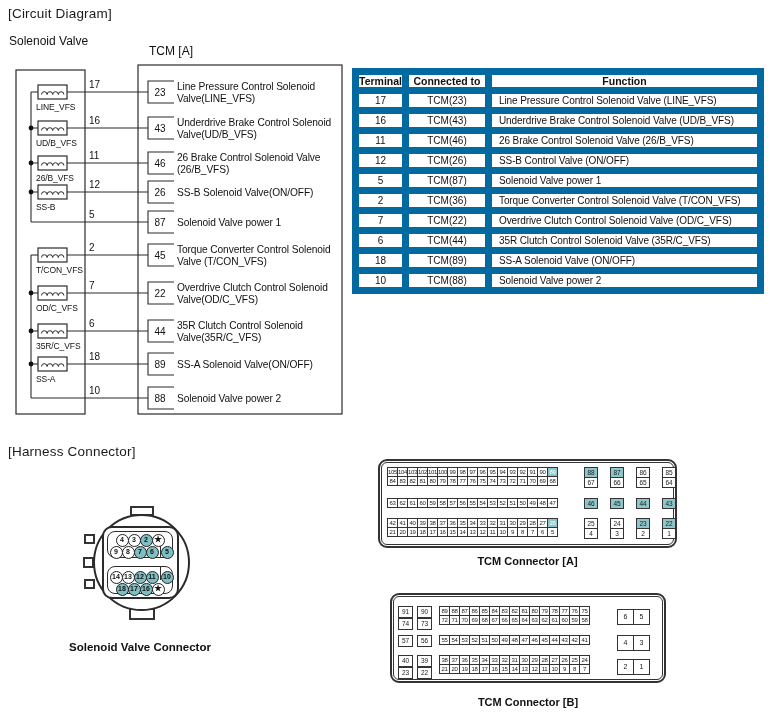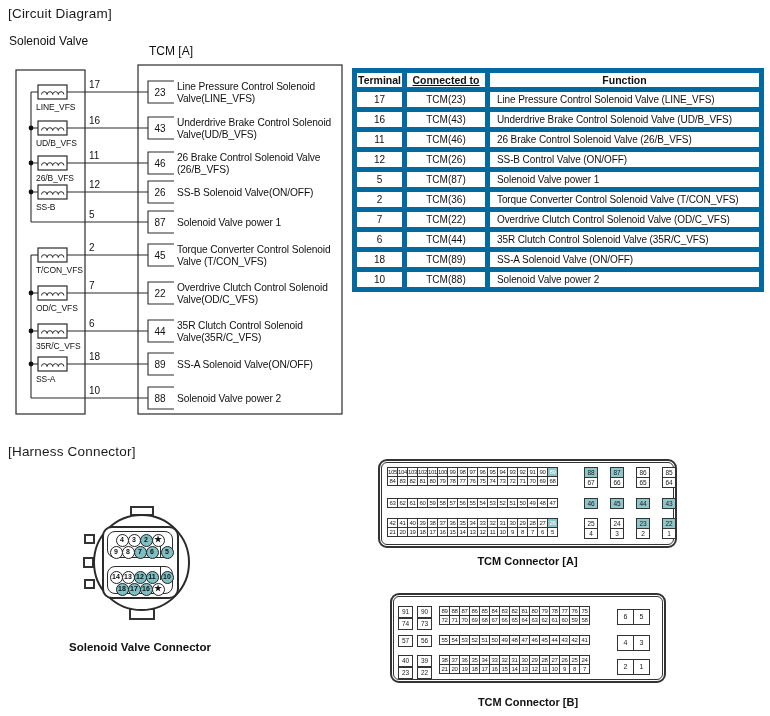--- a/index.html
+++ b/index.html
@@ -11,21 +11,21 @@
 
   #circuit-svg { position:absolute; left:0; top:0; width:360px; height:420px; }
   #circuit-svg .box { fill:none; stroke:#2b2b2b; stroke-width:1.2; }
   #circuit-svg .wire { stroke:#2b2b2b; stroke-width:1.1; }
   #circuit-svg .coil { fill:none; stroke:#2b2b2b; stroke-width:1; }
   #circuit-svg .bracket { fill:none; stroke:#2b2b2b; stroke-width:1.1; }
   #circuit-svg .dot { fill:#111; }
   #circuit-svg text { fill:#111; font-family:"Liberation Sans", sans-serif; letter-spacing:-0.1px; }
 
   .conn-table { position:absolute; left:352px; top:68px; width:412px; border-collapse:collapse; table-layout:fixed; font-size:10px; color:#111; background:#fff; }
-  .conn-table th, .conn-table td { border:5px solid #0369a1; padding:0; }
+  .conn-table th, .conn-table td { border:7px solid #0369a1; padding:0; }
   .conn-table th { height:19px; font-size:10.5px; font-weight:bold; text-align:center; }
   .conn-table td { height:20px; }
   .conn-table td.c { text-align:center; }
   .conn-table td.f { text-align:left; padding-left:7px; letter-spacing:-0.1px; }
 
   .frame { position:absolute; background:#fff; border:2px solid #333; border-radius:9px; }
   .frame-inner { position:absolute; inset:1px; border:1px solid #333; border-radius:6px; }
 
   table.mini { position:absolute; border-collapse:collapse; background:#fff; }
   table.mini td { border:1px solid #333; width:10px; height:9px; font-size:6px; line-height:8px; text-align:center; padding:0; color:#1a1a1a; letter-spacing:-0.4px; }
@@ -160,21 +160,21 @@
       <text x="89" y="394" font-size="10">10</text>
       <path d="M174 387 H148 V409 H174" class="bracket"></path>
       <text x="160" y="401.5" font-size="10" text-anchor="middle">88</text>
       <text x="177" y="402" font-size="10.2">Solenoid Valve power 2</text>
     </svg>
 
   <table class="conn-table">
     <thead>
         <tr>
           <th style="width: 50px;">Terminal</th>
-          <th style="width: 83px; text-decoration: underline;">Connected to</th>
+          <th style="width: 83px;">Connected to</th>
           <th>Function</th>
         </tr>
       </thead>
     <tbody>
         <tr>
           <td class="c">17</td>
           <td class="c">TCM(23)</td>
           <td class="f">Line Pressure Control Solenoid Valve (LINE_VFS)</td>
         </tr>
         <tr>

